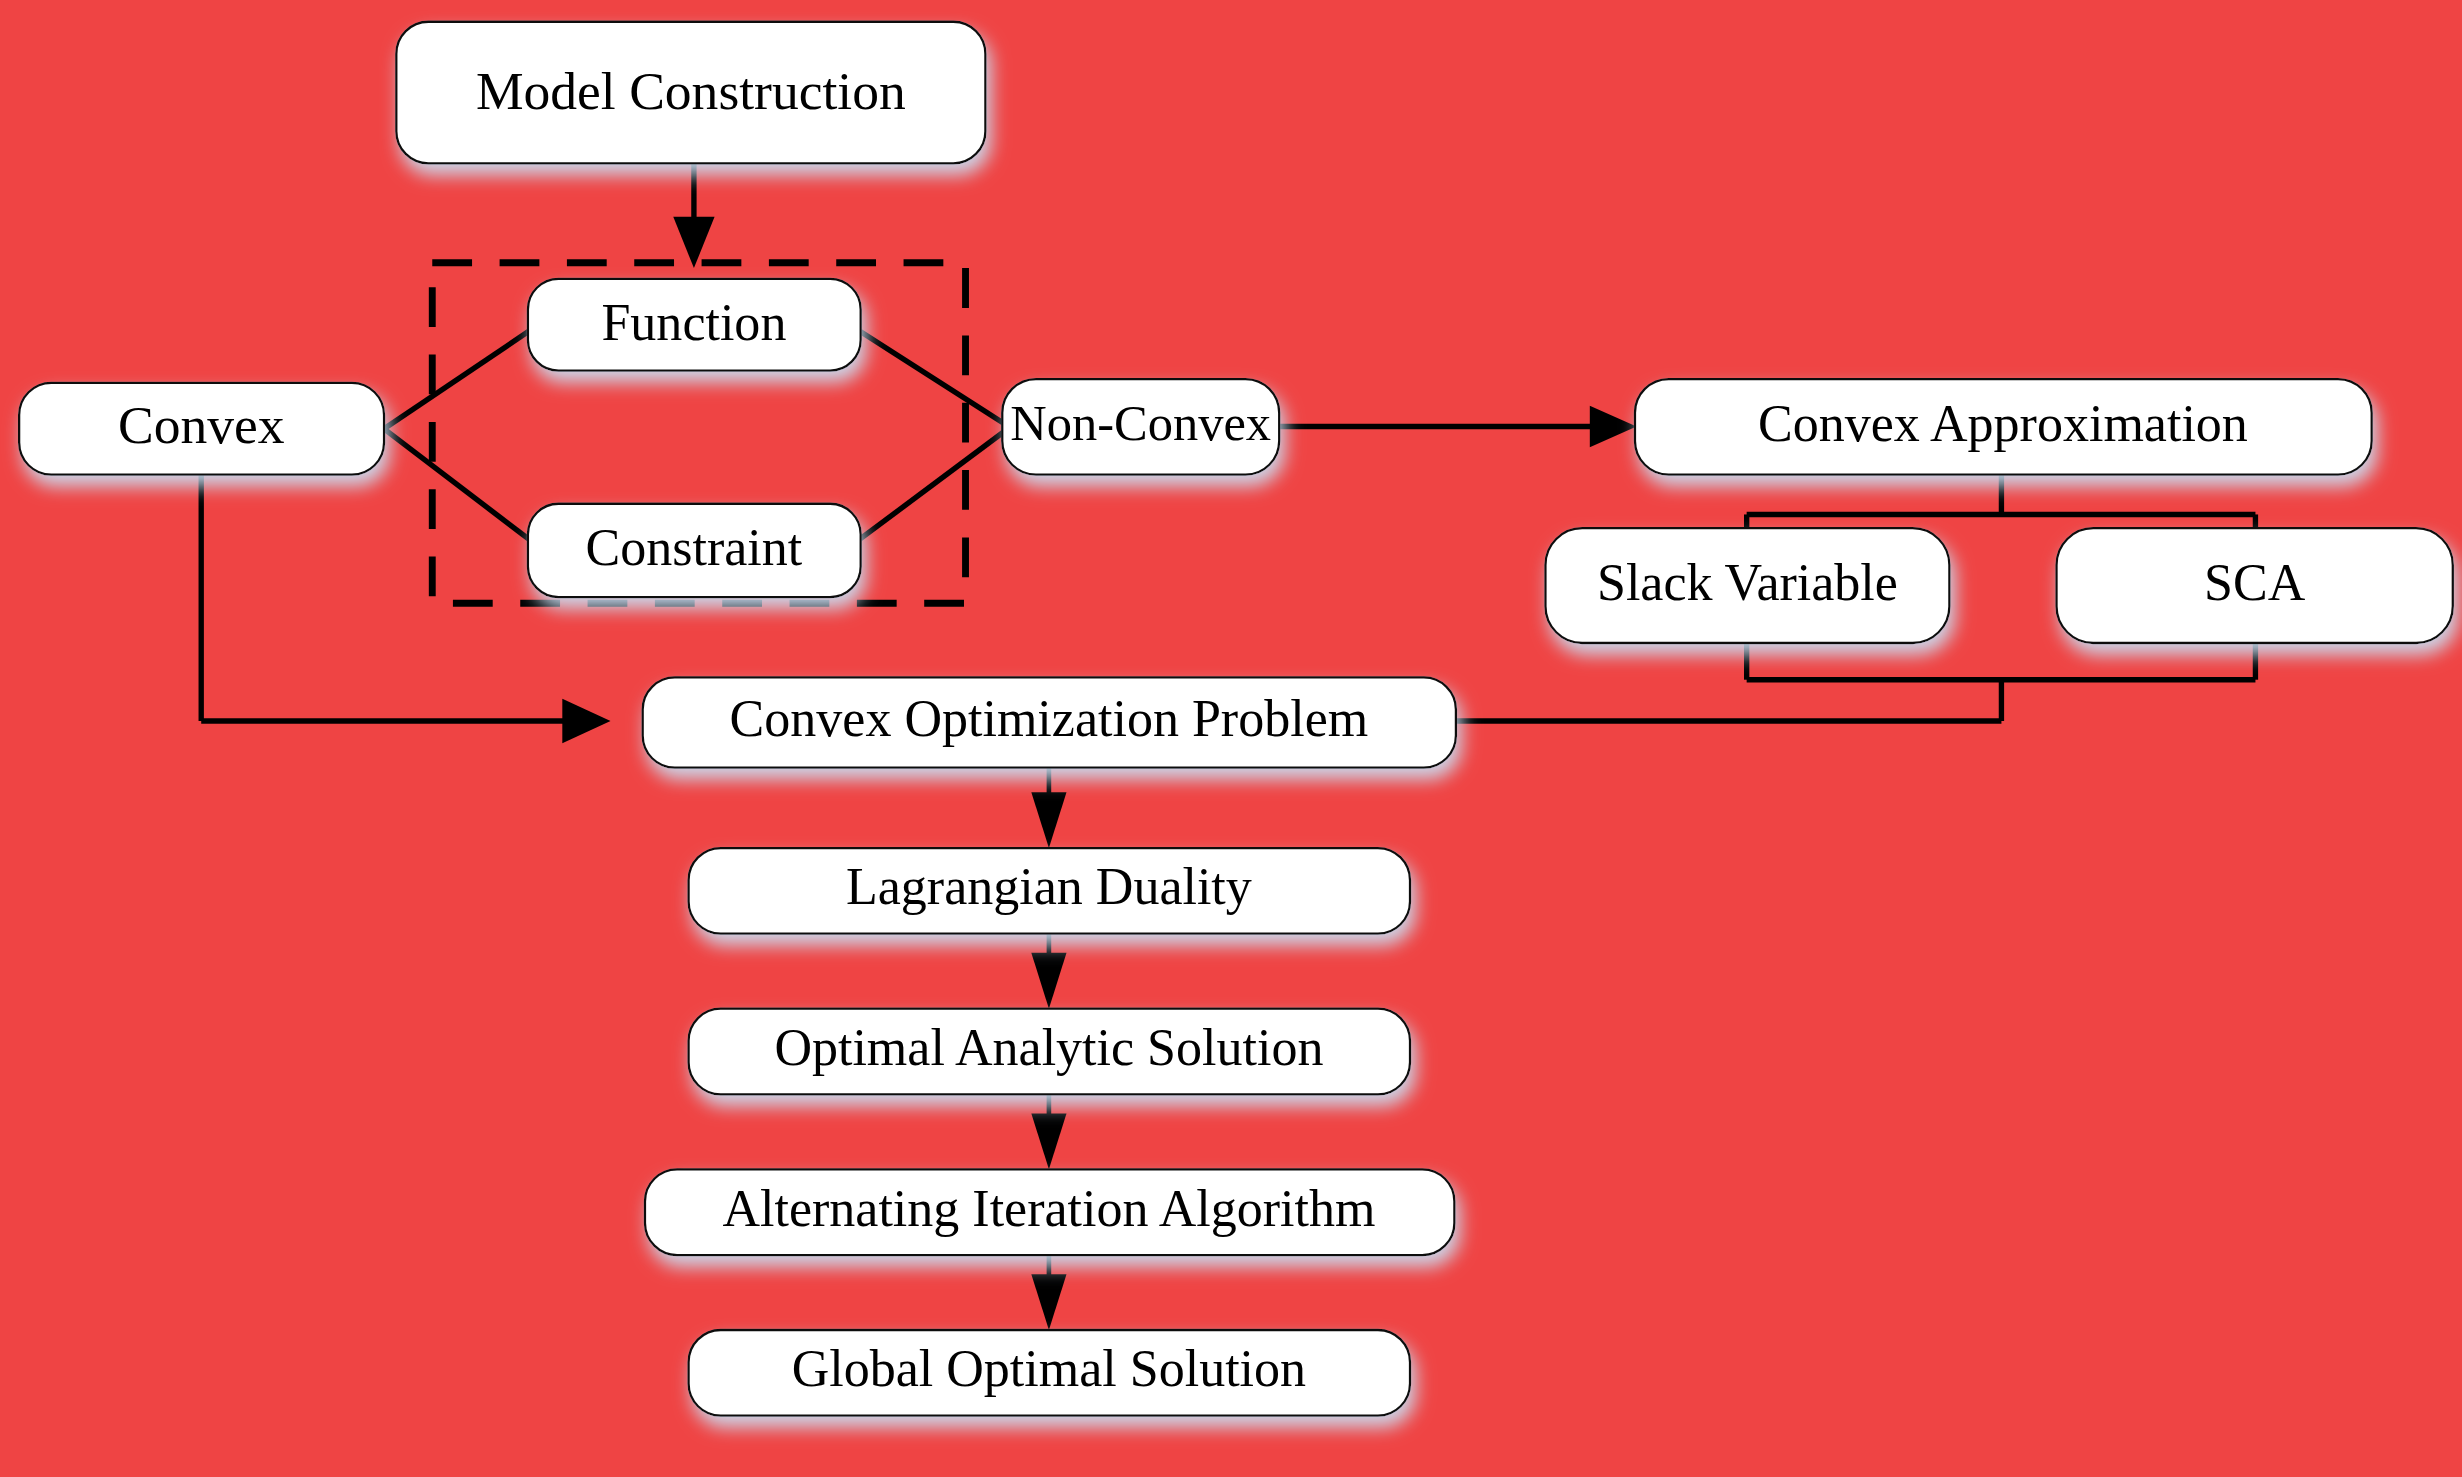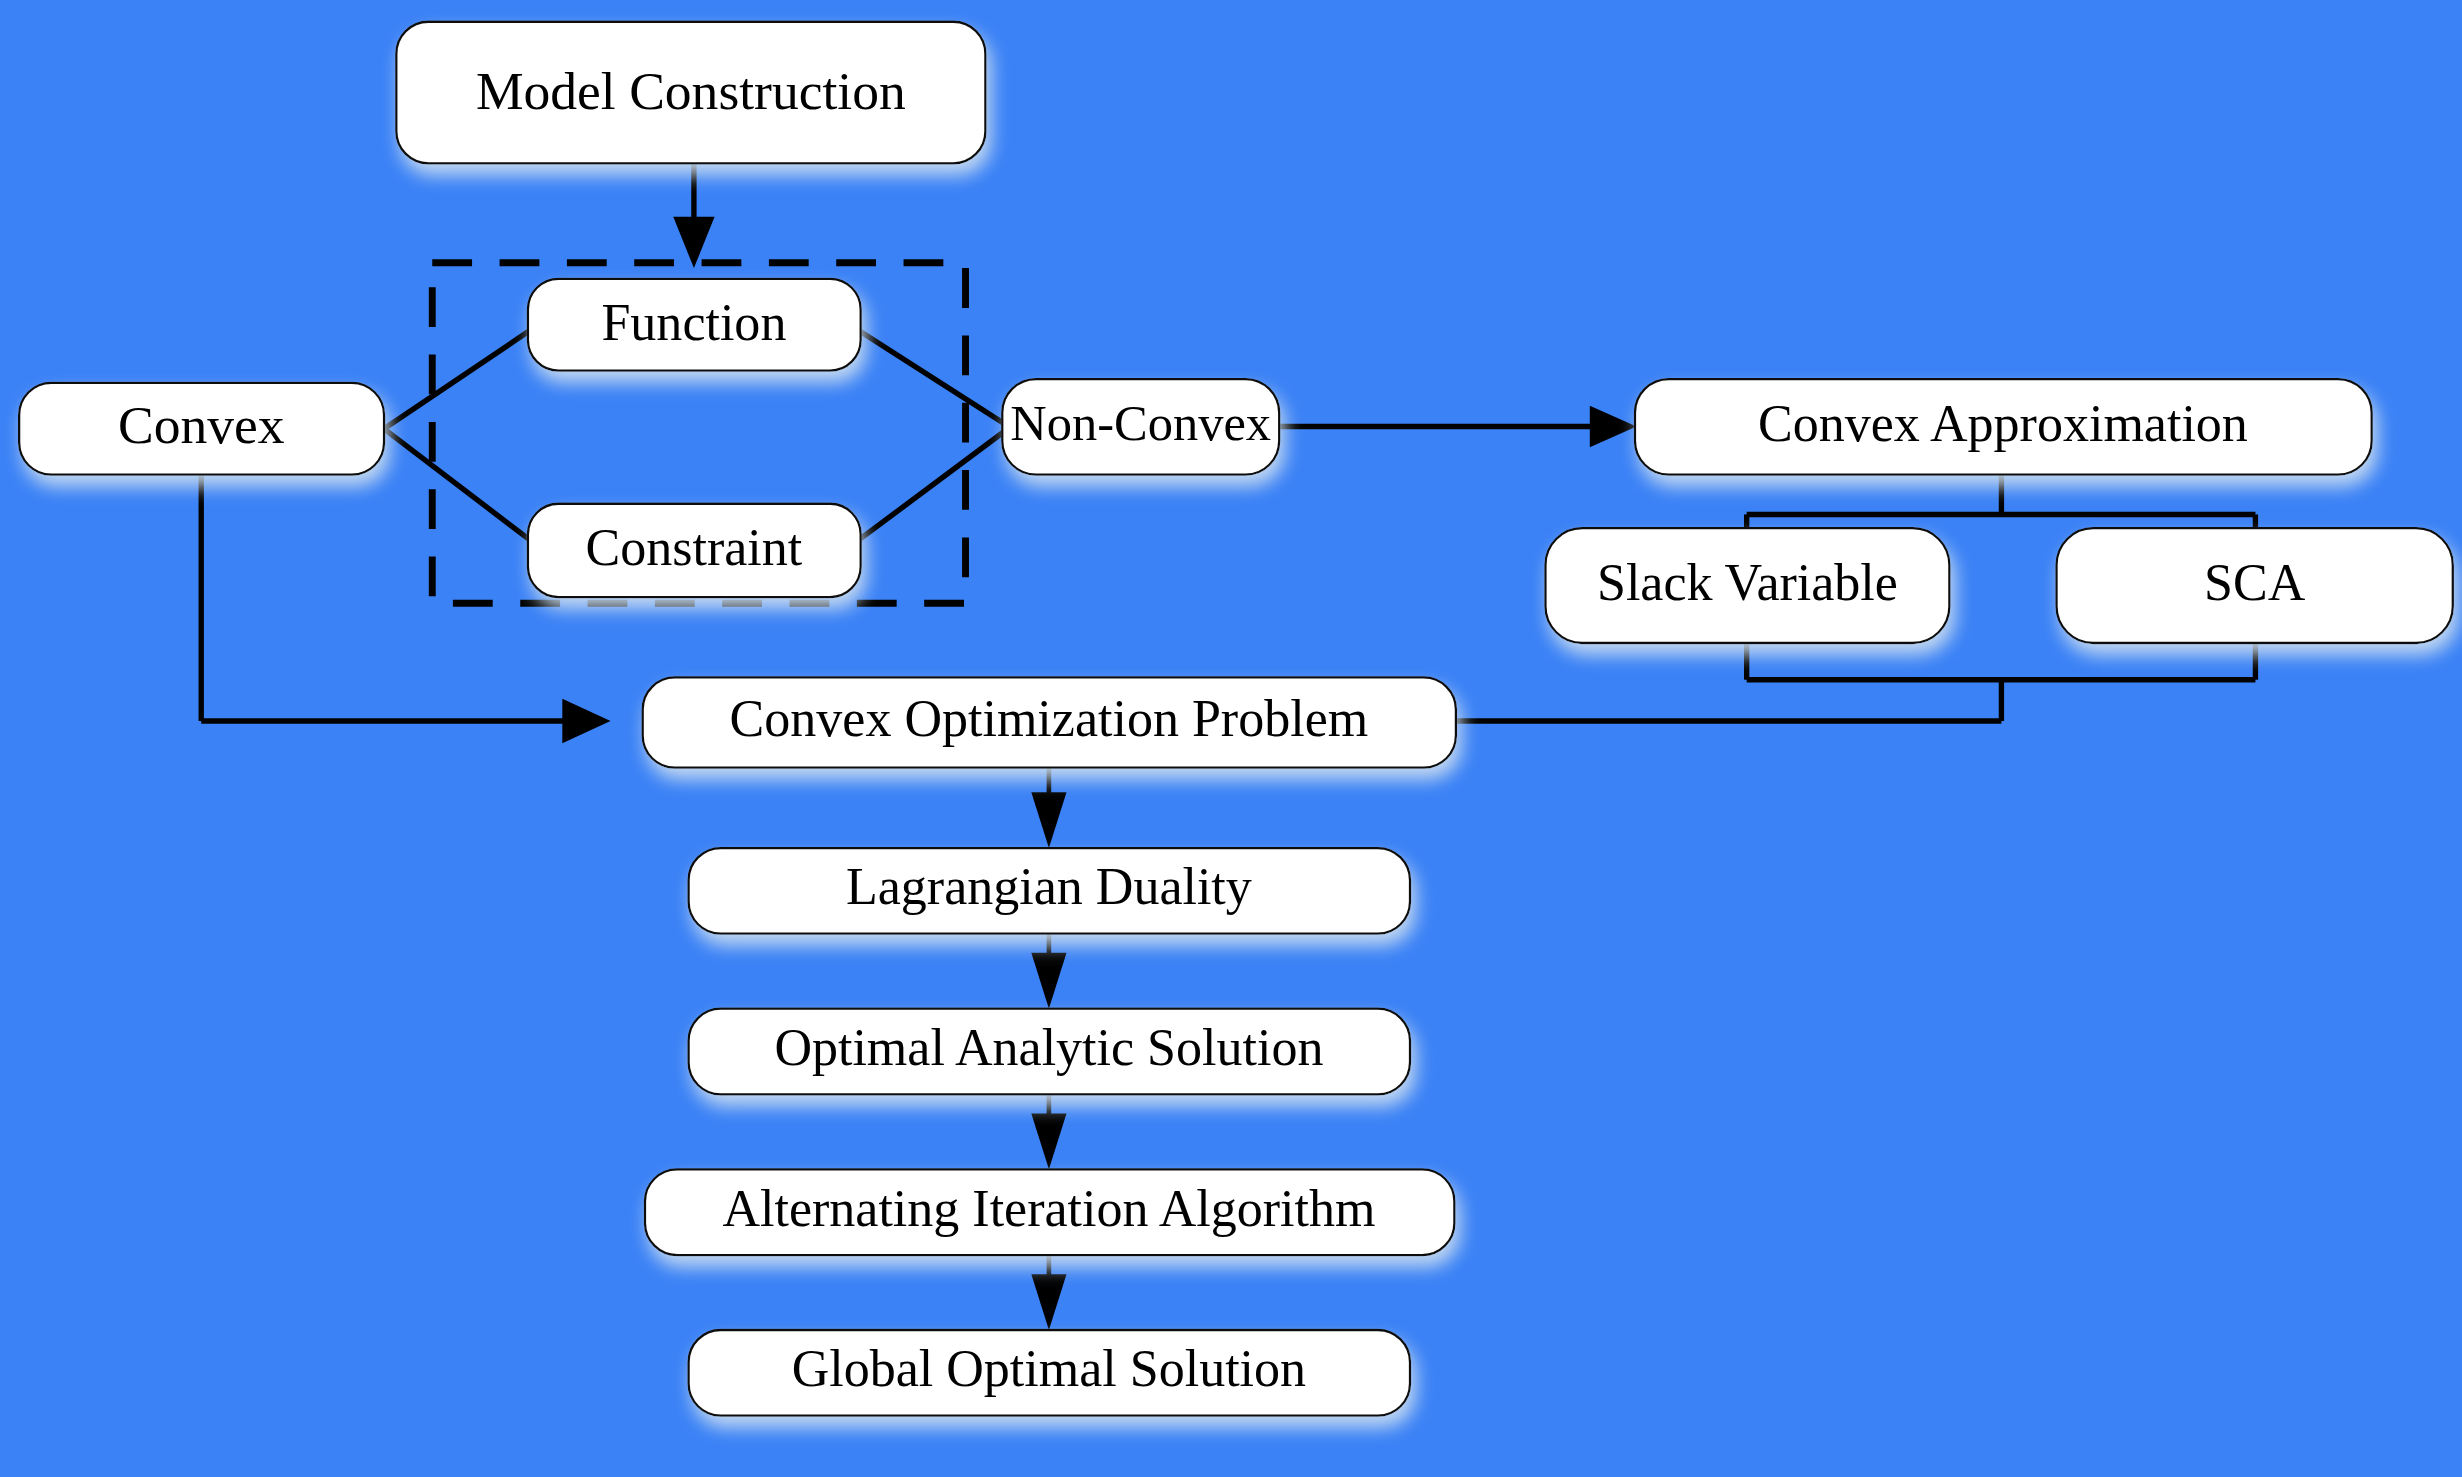--- a/index.html
+++ b/index.html
@@ -10,21 +10,21 @@
   body {
     width: 2462px;
     height: 1478px;
     font-family: "Liberation Serif", "DejaVu Serif", serif;
     overflow: hidden;
   }
   #diagram-root {
     position: relative;
     width: 2462px;
     height: 1478px;
-    background: #3b82f6;
+    background: #ef4444;
   }
   svg.canvas {
     position: absolute;
     top: 0;
     left: 0;
     width: 2462px;
     height: 1478px;
   }
   .node-box {
     fill: #ffffff;

